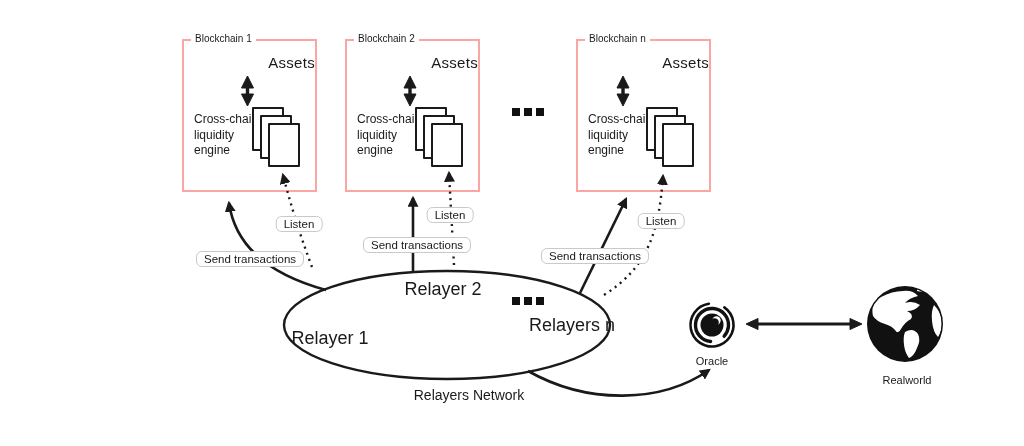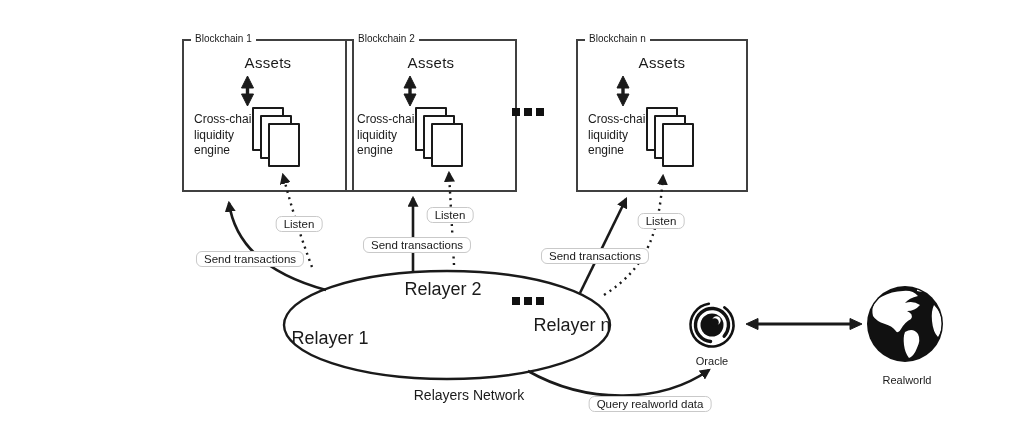--- a/index.html
+++ b/index.html
@@ -3,23 +3,23 @@
 <meta charset="utf-8">
 <style>
   html,body{margin:0;padding:0;background:#fff;}
   #stage{
     position:relative;width:1024px;height:446px;background:#fff;overflow:hidden;
     font-family:"Liberation Sans","DejaVu Sans",sans-serif;color:#1a1a1a;
   }
   #arrow-layer{position:absolute;left:0;top:0;width:1024px;height:446px;z-index:2;pointer-events:none;}
 
   
-  .bc-box{position:absolute;top:39px;width:131px;height:149px;border:2px solid #404040;z-index:1;padding-left:37px;}
+  .bc-box{position:absolute;top:39px;width:131px;height:149px;border:2px solid #fca5a5;z-index:1;}
   .bc-legend{position:absolute;top:-8px;left:7px;background:#fff;padding:0 4px;font-size:10px;white-space:nowrap;}
-  .bc-assets{position:absolute;top:13px;left:0;width:100%;text-align:center;font-size:15px;letter-spacing:.3px;}
+  .bc-assets{position:absolute;top:13px;left:0;width:100%;text-align:right;font-size:15px;letter-spacing:.3px;}
   .bc-engine{position:absolute;left:10px;top:71px;font-size:12px;line-height:1.3;white-space:pre-line;}
   .stack{position:absolute;left:68px;top:66px;width:48px;height:60px;}
   .page{position:absolute;width:28px;height:40px;background:#fff;border:2px solid #1a1a1a;border-radius:1px;}
   .page.p1{left:0;top:0;}
   .page.p2{left:8px;top:8px;}
   .page.p3{left:16px;top:16px;}
 
   
   .dots{position:absolute;display:flex;gap:4px;z-index:3;}
   .dots span{width:8px;height:8px;background:#111;display:block;}
@@ -149,27 +149,26 @@
       <span></span>
   </div>
   <div class="dots" style="left:512px;top:297px">
     <span></span>
       <span></span>
       <span></span>
   </div>
 
   <div class="ctr relayer-label" style="left:330px;top:338px">Relayer 1</div>
   <div class="ctr relayer-label" style="left:443px;top:289px">Relayer 2</div>
-  <div class="ctr relayer-label" style="left:572px;top:325px">Relayer n</div>
+  <div class="ctr relayer-label" style="left:572px;top:325px">Relayers n</div>
   <div class="ctr network-caption" style="left:449px;top:395px">Relayers Network</div>
 
   <div class="chip" style="left:250px;top:259px">Send transactions</div>
   <div class="chip" style="left:299px;top:224px">Listen</div>
   <div class="chip" style="left:417px;top:245px">Send transactions</div>
   <div class="chip" style="left:450px;top:215px">Listen</div>
   <div class="chip" style="left:595px;top:256px">Send transactions</div>
   <div class="chip" style="left:661px;top:221px">Listen</div>
-  <div class="chip" style="left:650px;top:404px">Query realworld data</div>
 
   <div class="ctr node-caption" style="left:712px;top:361px">Oracle</div>
   <div class="ctr node-caption" style="left:907px;top:380px">Realworld</div>
 
 </div>
 
 </body></html>

